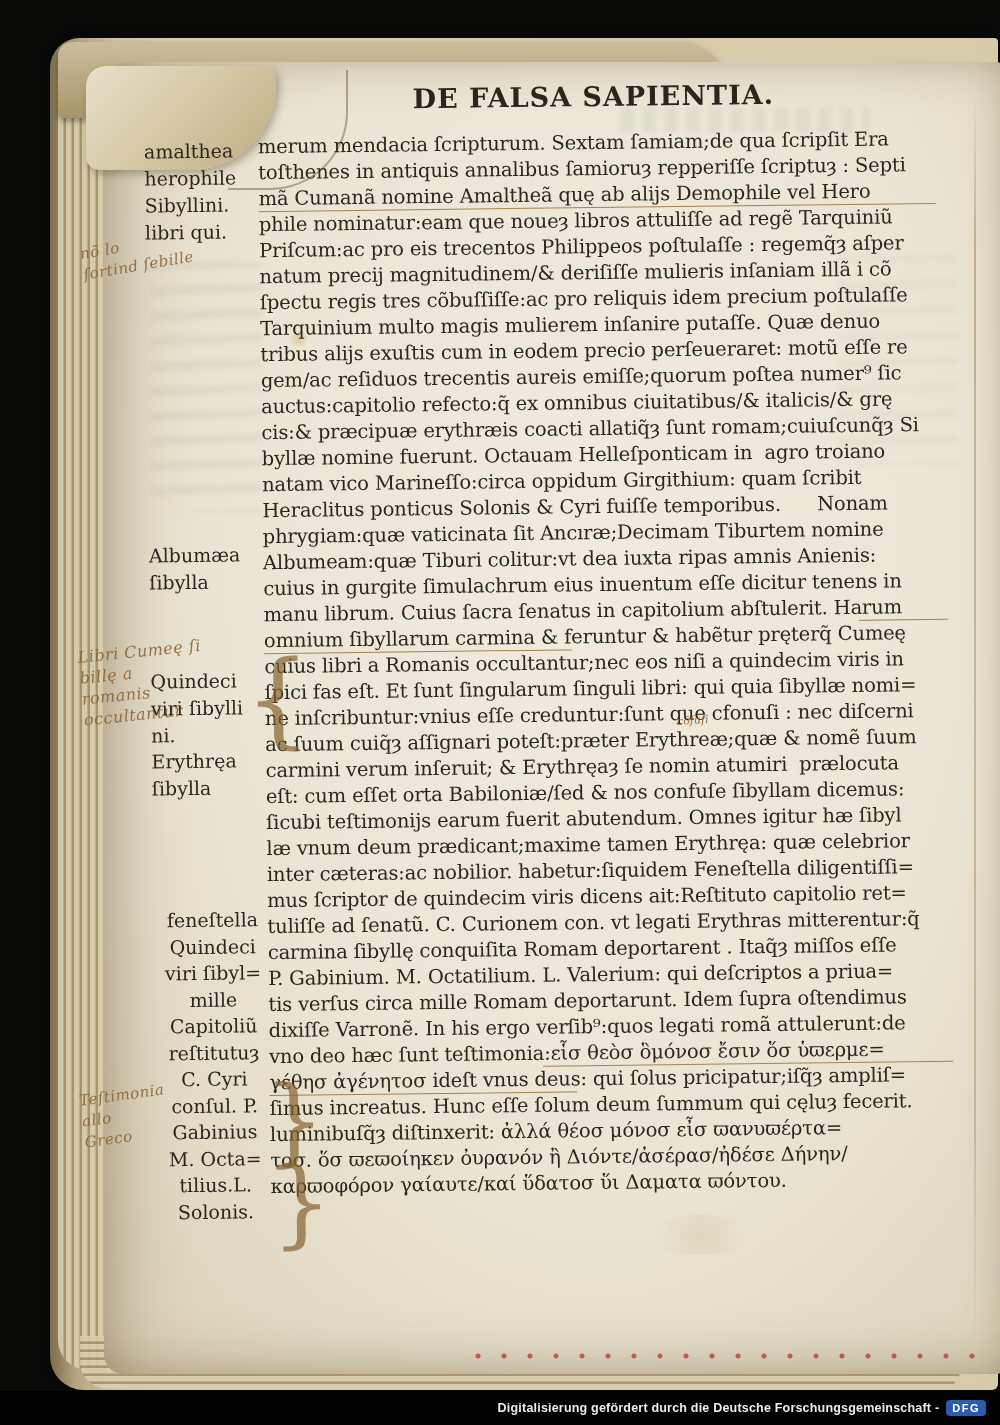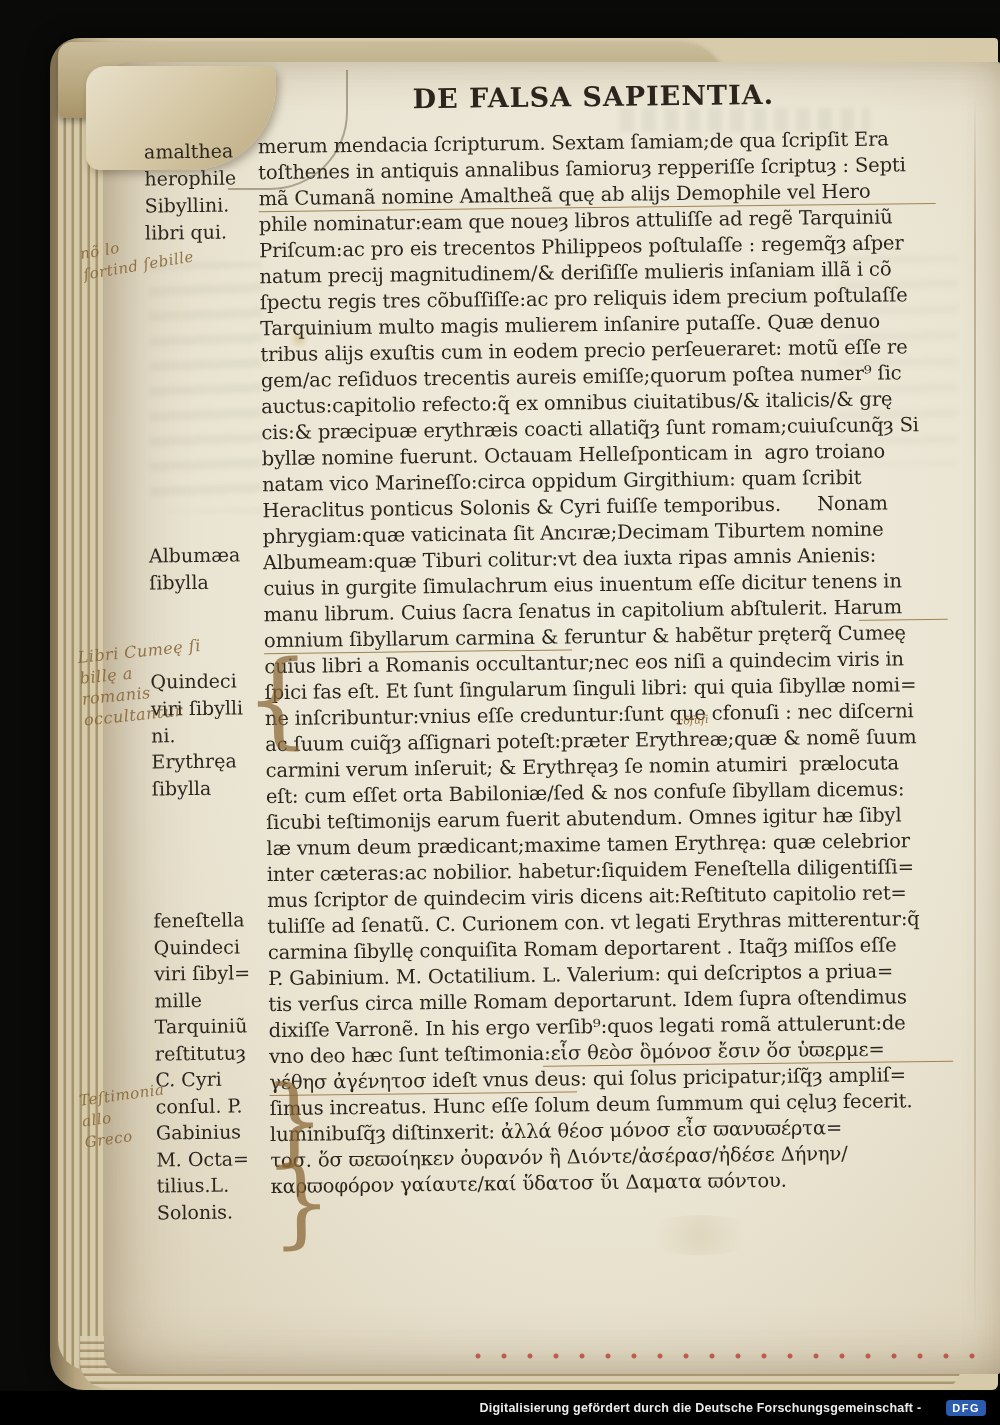--- a/index.html
+++ b/index.html
@@ -56,39 +56,39 @@
     font-size:27px;font-weight:700;letter-spacing:1px;}
   .body-col{position:absolute;left:264px;top:131px;width:684px;}
   .body-col .line{height:26px;line-height:26px;font-size:19.5px;white-space:pre;letter-spacing:-0.15px;}
   .ink-full{background:linear-gradient(to right,rgba(150,113,58,.85) 0 100%) bottom left/99% 1.5px no-repeat;}
   .ink-left{background:linear-gradient(to right,rgba(150,113,58,.85) 0 45%,rgba(0,0,0,0) 45%) bottom left/100% 1.5px no-repeat;}
   .ink-right{background:linear-gradient(to right,rgba(0,0,0,0) 0 40%,rgba(150,113,58,.85) 40%) bottom left/100% 1.5px no-repeat;}
   .ink-tail{background:linear-gradient(to right,rgba(0,0,0,0) 0 87%,rgba(150,113,58,.85) 87%) bottom left/100% 1.5px no-repeat;}
 
   .mnote{position:absolute;left:150px;width:118px;font-size:19px;}
   .mnote .line{line-height:27px;height:27px;white-space:pre;}
-  .m-g5 .line{line-height:26.5px;height:26.5px;}
+  .m-g5 .line{line-height:26.5px;height:26.5px;text-align:center;}
 
   .hand{position:absolute;color:rgba(134,100,52,.88);font-style:italic;
     font-size:16px;letter-spacing:.5px;}
   .hand .line{line-height:21px;height:21px;white-space:pre;}
   .hand1{left:86px;top:230px;transform:rotate(-9deg);font-size:15px;}
   .hand2{left:80px;top:636px;transform:rotate(-5deg);}
   .hand3{left:76px;top:1080px;transform:rotate(-7deg);font-size:15px;}
   .correction{position:absolute;left:676px;top:716px;font-size:11px;color:rgba(150,100,45,.9);
     transform:rotate(-3deg);font-style:italic;}
 
   .brace{position:absolute;color:rgba(134,98,48,.7);font-weight:400;}
   .brace1{left:244px;top:640px;font-size:104px;line-height:112px;}
   .brace2{left:258px;top:1066px;font-size:96px;line-height:104px;}
   .brace3{left:264px;top:1148px;font-size:96px;line-height:104px;}
 
   
   .footer{position:absolute;left:0;bottom:0;width:1000px;height:34px;background:#000;
-    display:flex;align-items:center;justify-content:flex-end;gap:25px;padding-right:14px;box-sizing:border-box;
+    display:flex;align-items:center;justify-content:flex-end;gap:7px;padding-right:14px;box-sizing:border-box;
     font-family:"Liberation Sans","DejaVu Sans",sans-serif;}
   .footer-text{color:#ececec;font-size:12.5px;font-weight:700;letter-spacing:.2px;}
   .dfg-logo{background:#2b5cb0;color:#fff;font-size:11px;font-weight:700;
     padding:2px 6px;letter-spacing:1.5px;border-radius:4px;}
 </style>
 </head>
 <body>
 
 <div class="under-stack"></div>
 <div class="edge-left"></div>
@@ -142,21 +142,21 @@
   <div class="mnote" style="top:744px">
       <div class="line">Erythręa</div>
       <div class="line">ſibylla</div>
     </div>
 
   <div class="mnote m-g5" style="top:903px">
       <div class="line">feneſtella</div>
       <div class="line">Quindeci</div>
       <div class="line">viri ſibyl=</div>
       <div class="line">mille</div>
-      <div class="line">Tarquiniũ</div>
+      <div class="line">Capitoliũ</div>
       <div class="line">reſtitutuȝ</div>
       <div class="line">C. Cyri</div>
       <div class="line">conſul. P.</div>
       <div class="line">Gabinius</div>
       <div class="line">M. Octa=</div>
       <div class="line">tilius.L.</div>
       <div class="line">Solonis.</div>
     </div>
 
   <div class="hand hand3">

